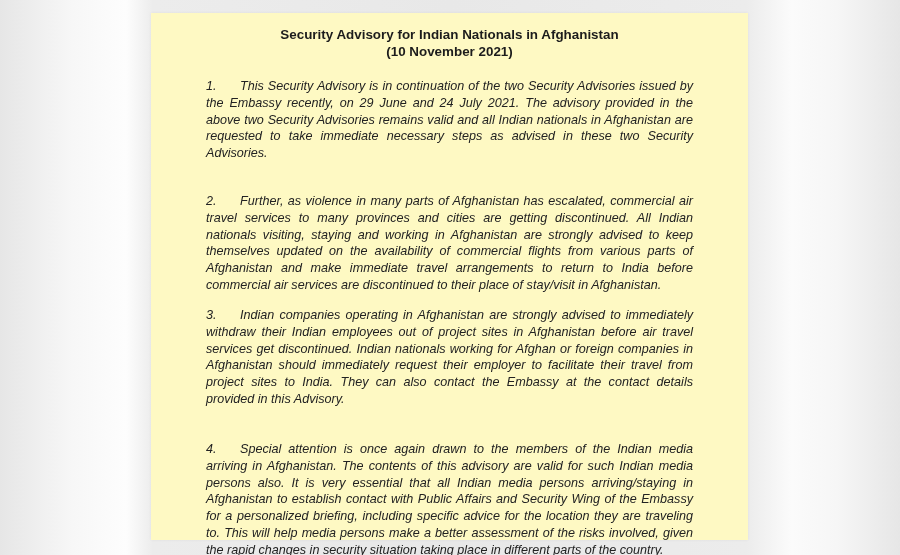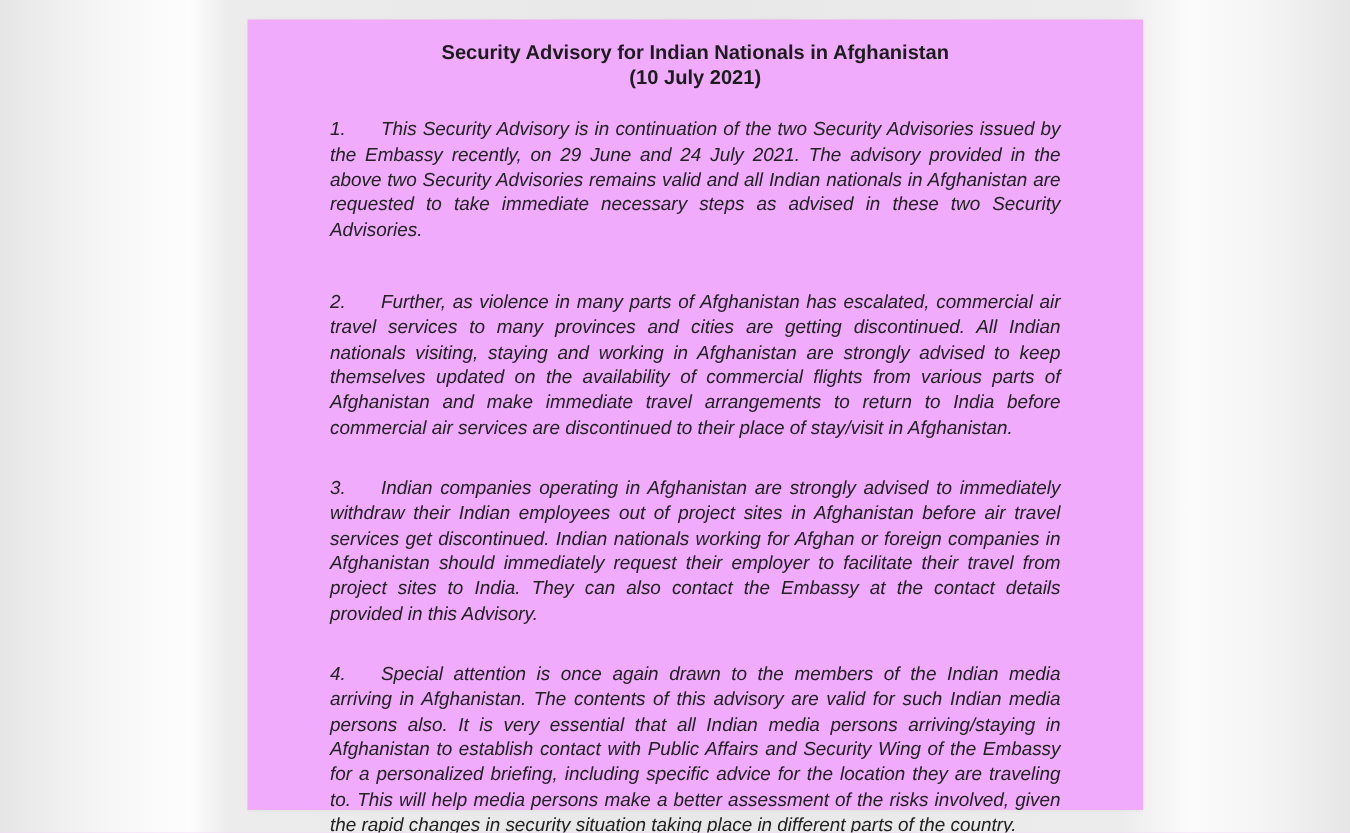--- a/index.html
+++ b/index.html
@@ -13,24 +13,23 @@
       position: relative;
       background: linear-gradient(to right, #e6e6e6 0%, #f7f7f7 8%, #fdfdfd 14%, #ececec 17%, #e8e8e8 50%, #ececec 83%, #fbfbfb 88%, #f6f6f6 93%, #e6e6e6 100%);
       font-family: "Liberation Sans", sans-serif;
     }
     .page {
       position: absolute;
       left: 151px;
       top: 13px;
       width: 597px;
       height: 527px;
-      background: #f0abfc;
+      background: #fef9c3;
       box-shadow: 0 0 3px rgba(0,0,0,0.06);
       color: #1f1f1f;
-      margin-left: 14px;
     }
     .title {
       position: absolute;
       left: 0;
       right: 0;
       top: 13px;
       text-align: center;
       font-weight: bold;
       font-size: 13.4px;
       line-height: 17px;
@@ -46,30 +45,30 @@
       text-align: justify;
       color: #222;
       font-style: italic;
     }
     .para .num {
       display: inline-block;
       width: 34px;
     }
     #p1 { top: 65px; }
     #p2 { top: 180px; }
-    #p3 { top: 304px; }
+    #p3 { top: 294px; }
     #p4 { top: 428px; }
   </style>
 </head>
 <body>
 
 <div class="page">
   <div class="title">
     <div>Security Advisory for Indian Nationals in Afghanistan</div>
-    <div>(10 July 2021)</div>
+    <div>(10 November 2021)</div>
   </div>
 
   <div class="para" id="p1">
     <span class="num">1.</span><span>This Security Advisory is in continuation of the two Security Advisories issued by the Embassy recently, on 29 June and 24 July 2021. The advisory provided in the above two Security Advisories remains valid and all Indian nationals in Afghanistan are requested to take immediate necessary steps as advised in these two Security Advisories.</span>
   </div>
 
   <div class="para" id="p2">
     <span class="num">2.</span><span>Further, as violence in many parts of Afghanistan has escalated, commercial air travel services to many provinces and cities are getting discontinued. All Indian nationals visiting, staying and working in Afghanistan are strongly advised to keep themselves updated on the availability of commercial flights from various parts of Afghanistan and make immediate travel arrangements to return to India before commercial air services are discontinued to their place of stay/visit in Afghanistan.</span>
   </div>
 

